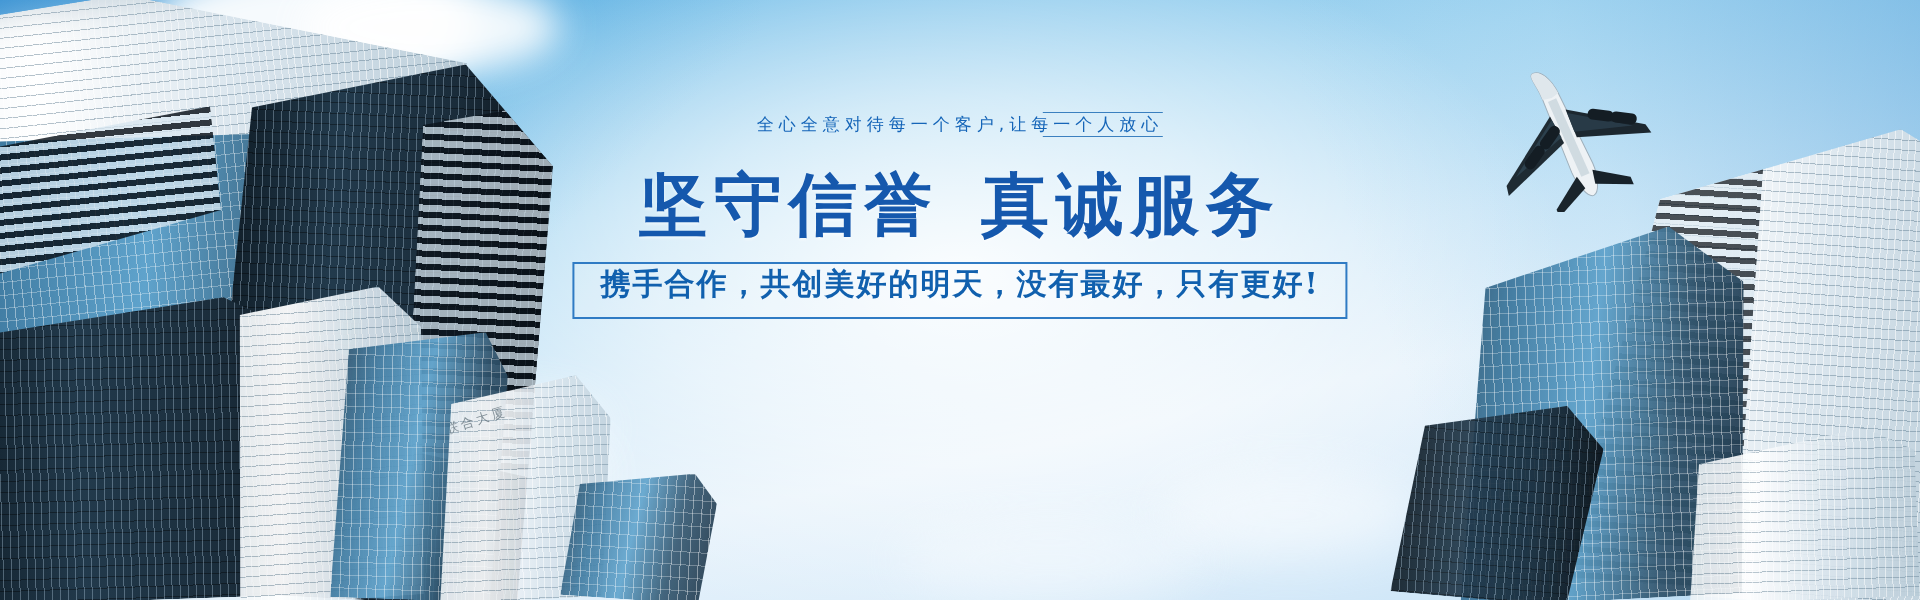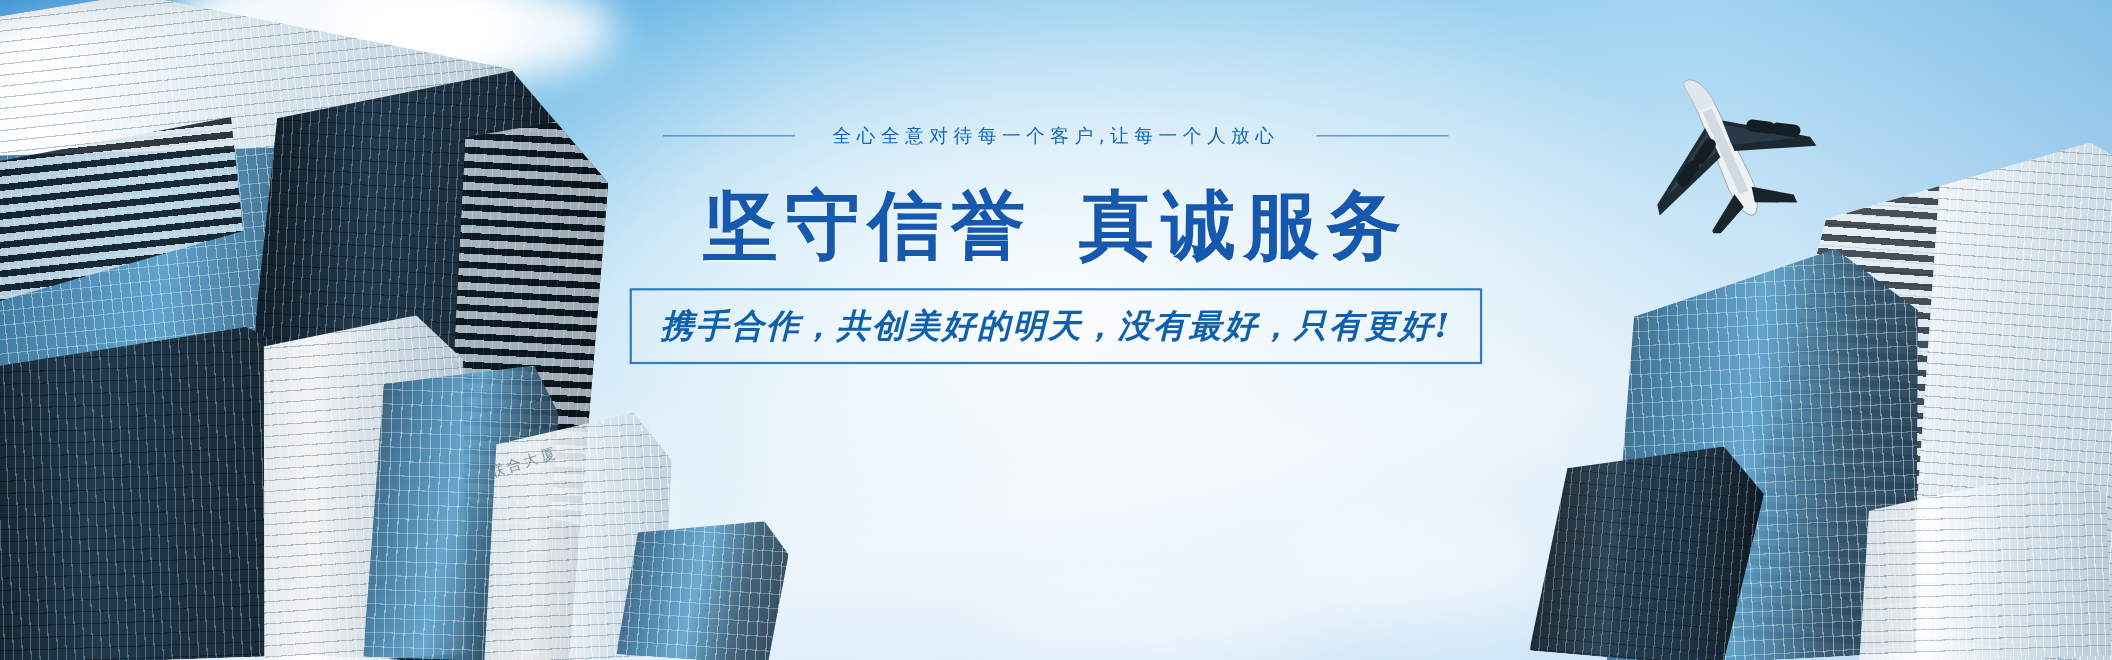--- a/index.html
+++ b/index.html
@@ -57,43 +57,42 @@
     background-image:repeating-linear-gradient(to bottom, rgba(10,18,26,0.92) 0px, rgba(10,18,26,0.92) 6px, rgba(215,230,240,0.85) 6px, rgba(215,230,240,0.85) 13px);
   }
 
   
   .copy{
     position:absolute;left:0;top:0;width:1920px;height:600px;
     pointer-events:none;
   }
   .eyebrow-row{
     position:absolute;left:50%;top:112px;transform:translateX(-50%);
-    display:flex;align-items:center;gap:34px;pointer-events:auto;
+    display:flex;align-items:flex-end;pointer-events:auto;flex-direction:column;
   }
   .rule{width:120px;height:1px;background:#1f6cb5;opacity:.85;}
   .eyebrow{
     font-size:17px;letter-spacing:5px;color:#1565b8;white-space:nowrap;
     font-family:"DejaVu Sans","Liberation Sans",sans-serif;
   }
   .headline{
     position:absolute;left:50%;top:160px;transform:translateX(-50%);
     font-size:68px;font-weight:bold;letter-spacing:7px;white-space:nowrap;
     color:#1558ad;pointer-events:auto;
     font-family:"DejaVu Serif","Liberation Serif",serif;
     text-shadow:0 2px 3px rgba(255,255,255,0.55);
     text-align:center;
   }
   .headline .gap{display:inline-block;width:42px;}
   .subbox{
     position:absolute;left:50%;top:262px;transform:translateX(-50%);
     border:2px solid #2f7bc4;
-    padding:12px 26px 12px;
+    padding:0 26px 12px;
     background:rgba(255,255,255,0.10);
     pointer-events:auto;
-    font-style:italic;
   }
   .subtitle{
     font-size:30px;font-weight:bold;letter-spacing:2px;white-space:nowrap;
     color:#1060ae;
     font-family:"DejaVu Serif","Liberation Serif",serif;
   }
 
   
   .plane{position:absolute;left:1474px;top:52px;width:190px;height:160px;}
 </style>

